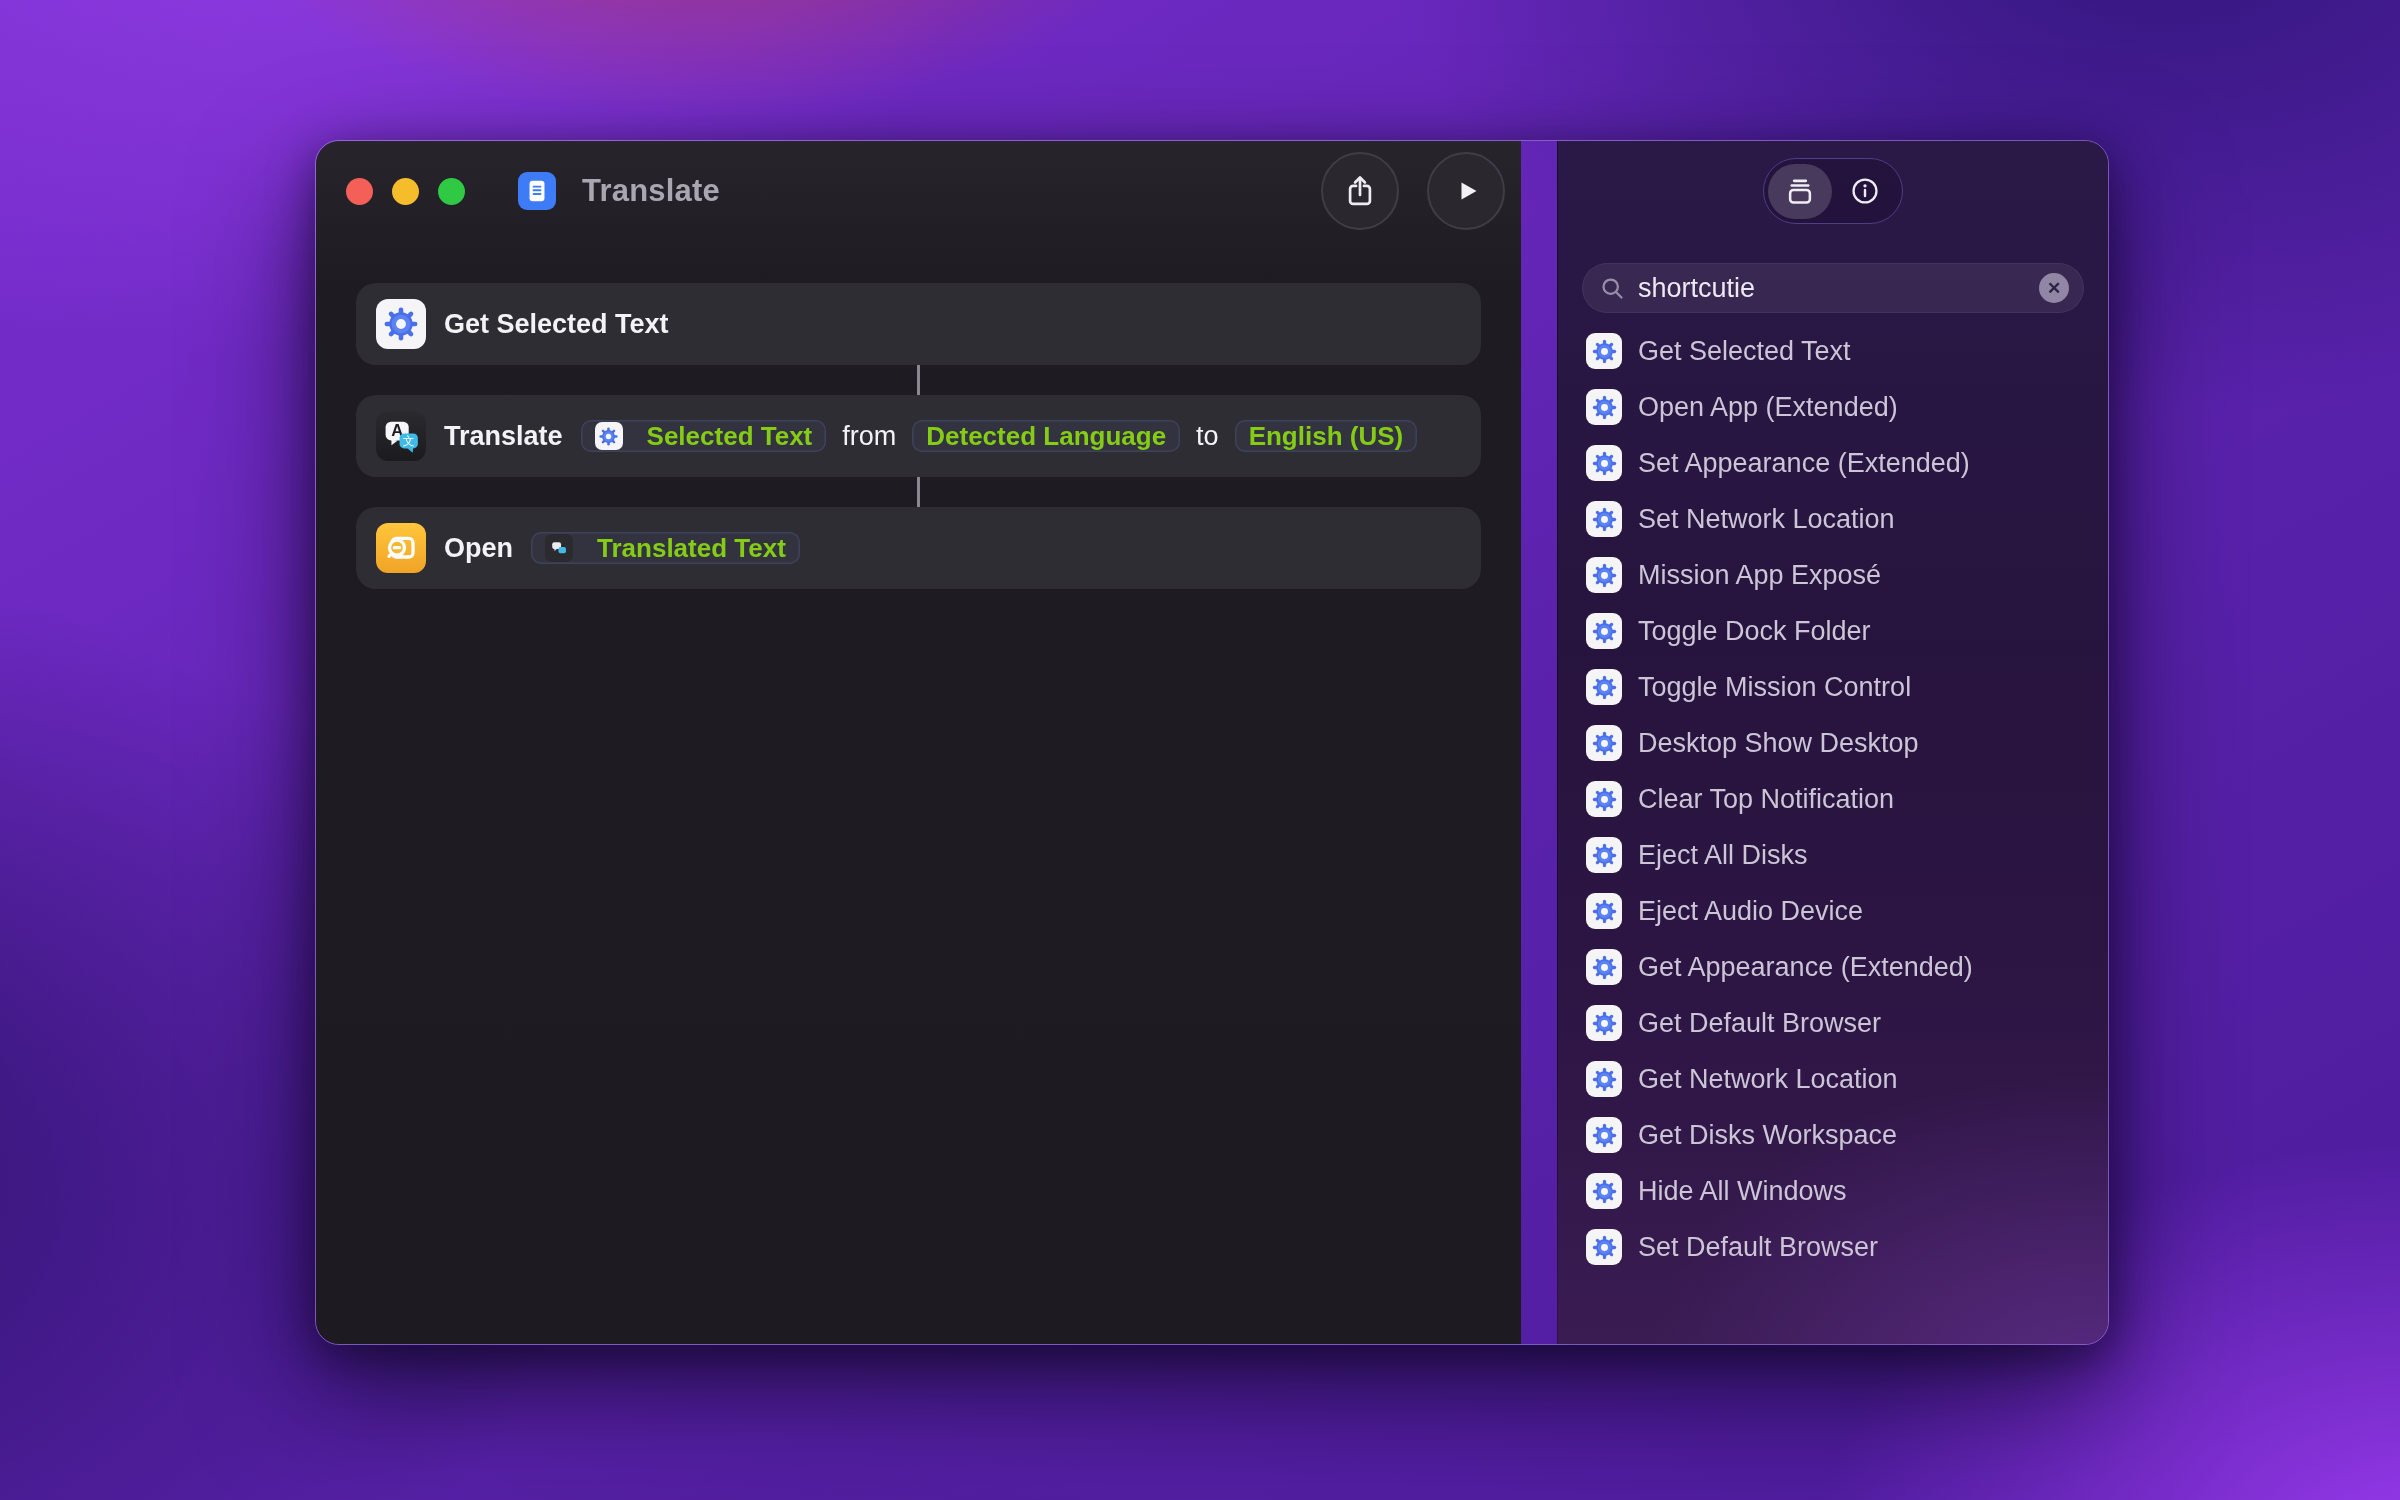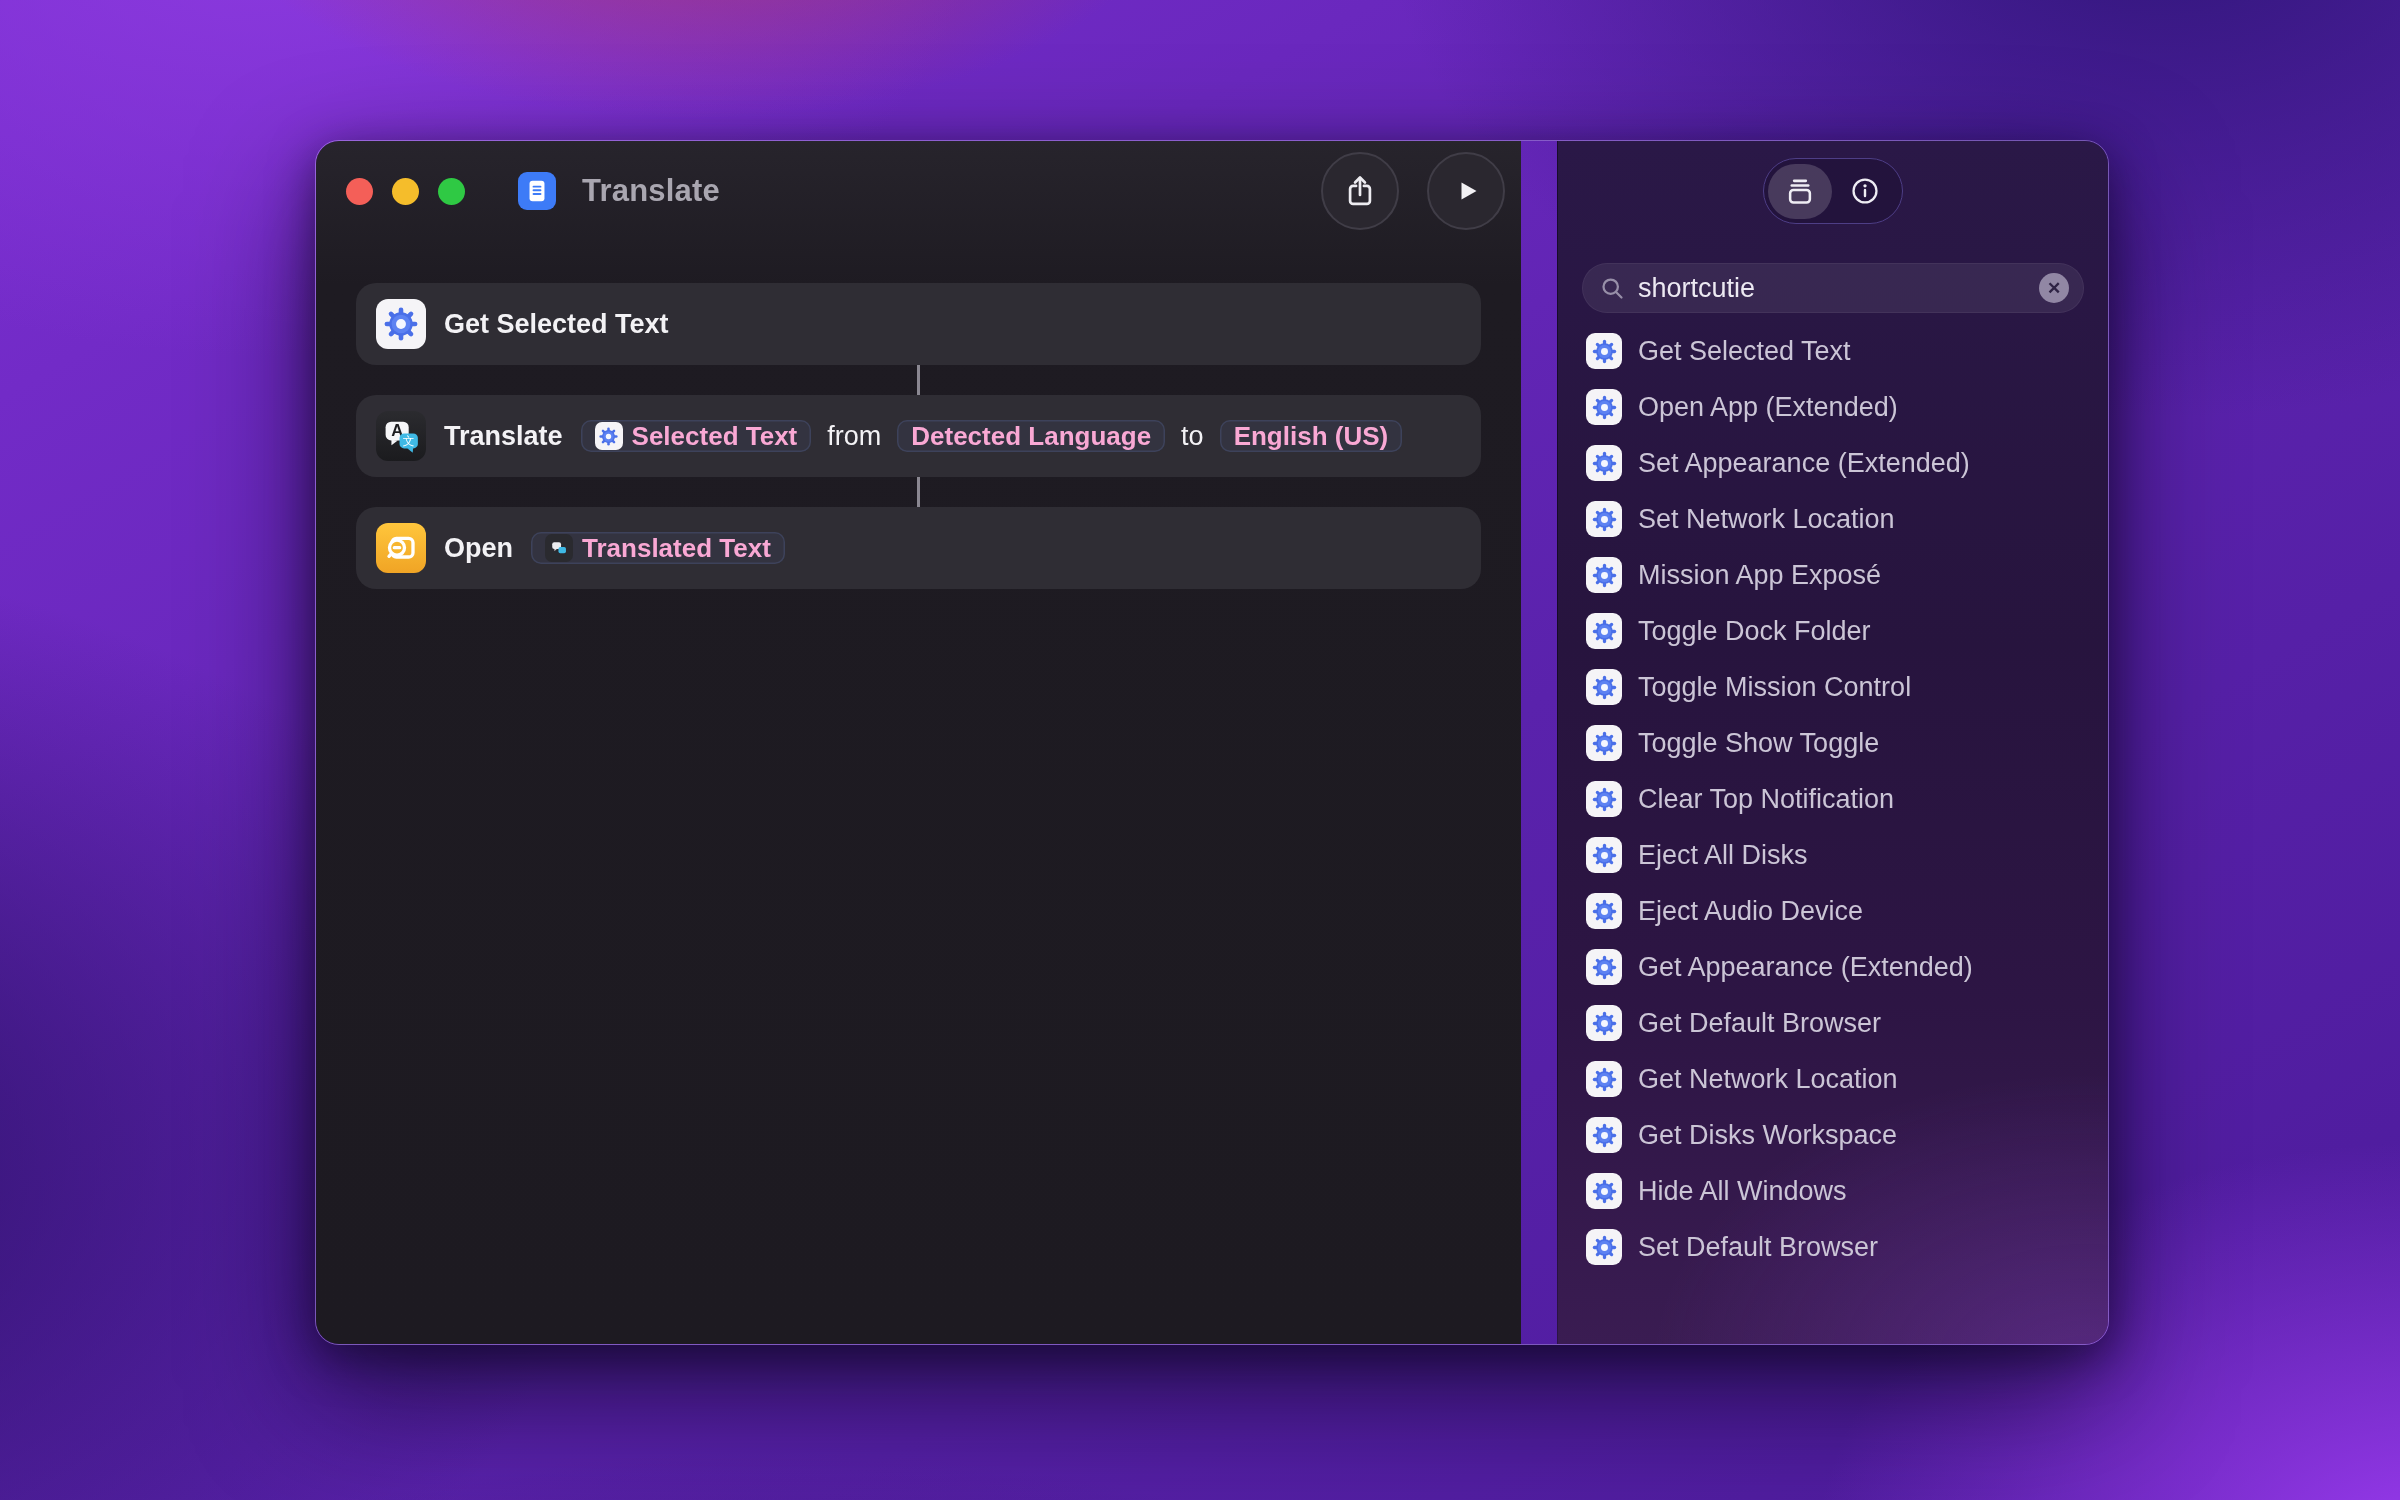--- a/index.html
+++ b/index.html
@@ -43,24 +43,24 @@
   .canvas{padding:42px 40px 0;}
   .card{height:82px;background:#2F2D34;border-radius:20px;display:flex;align-items:center;
     padding:0 20px;gap:18px;}
   .card-icon{width:50px;height:50px;border-radius:12px;flex:none;display:flex;
     align-items:center;justify-content:center;position:relative;overflow:hidden;}
   .card-icon.white{background:#F5F4F7;}
   .card-icon.dark{background:linear-gradient(180deg,#2b2b2f,#1b1b1e);}
   .card-icon.amber{background:linear-gradient(180deg,#FFC63C,#F0A425);}
   .card-title{font-size:27px;font-weight:700;color:#F3F2F5;white-space:nowrap;}
   .connector-word{font-size:27px;font-weight:400;color:#F3F2F5;margin:0 -2px;text-align:center;}
-  .token{display:inline-flex;align-items:center;gap:9px;height:32px;padding:0 14px;
+  .token{display:inline-flex;align-items:center;gap:24px;height:32px;padding:0 14px;
     border-radius:10px;background:rgba(110,140,230,.07);
     box-shadow:inset 0 0 0 1.5px rgba(130,160,255,.14);
-    color:#f9a8d4;font-size:26px;font-weight:700;white-space:nowrap;}
+    color:#84cc16;font-size:26px;font-weight:700;white-space:nowrap;}
   .mini-icon{width:28px;height:28px;border-radius:7px;flex:none;display:flex;
     align-items:center;justify-content:center;overflow:hidden;}
   .mini-icon.white{background:#F5F4F7;}
   .mini-icon.dark{background:#2A2A2F;}
   .connector-line{width:3px;height:30px;background:#8A8791;margin:0 auto;}
 
   
   .sidebar{width:550px;flex:none;display:flex;flex-direction:column;
     border-left:1px solid rgba(5,2,15,.5);
     background:
@@ -309,21 +309,21 @@
     </span>
     <span class="action-label">Toggle Mission Control</span>
   </div>
 
   <div class="action-item">
     <span class="app-badge">
       <svg viewBox="0 0 24 24">
               <use href="#gear-shape"></use>
             </svg>
     </span>
-    <span class="action-label">Toggle Show Toggle</span>
+    <span class="action-label">Desktop Show Desktop</span>
   </div>
 
   <div class="action-item">
     <span class="app-badge">
       <svg viewBox="0 0 24 24">
               <use href="#gear-shape"></use>
             </svg>
     </span>
     <span class="action-label">Clear Top Notification</span>
   </div>

